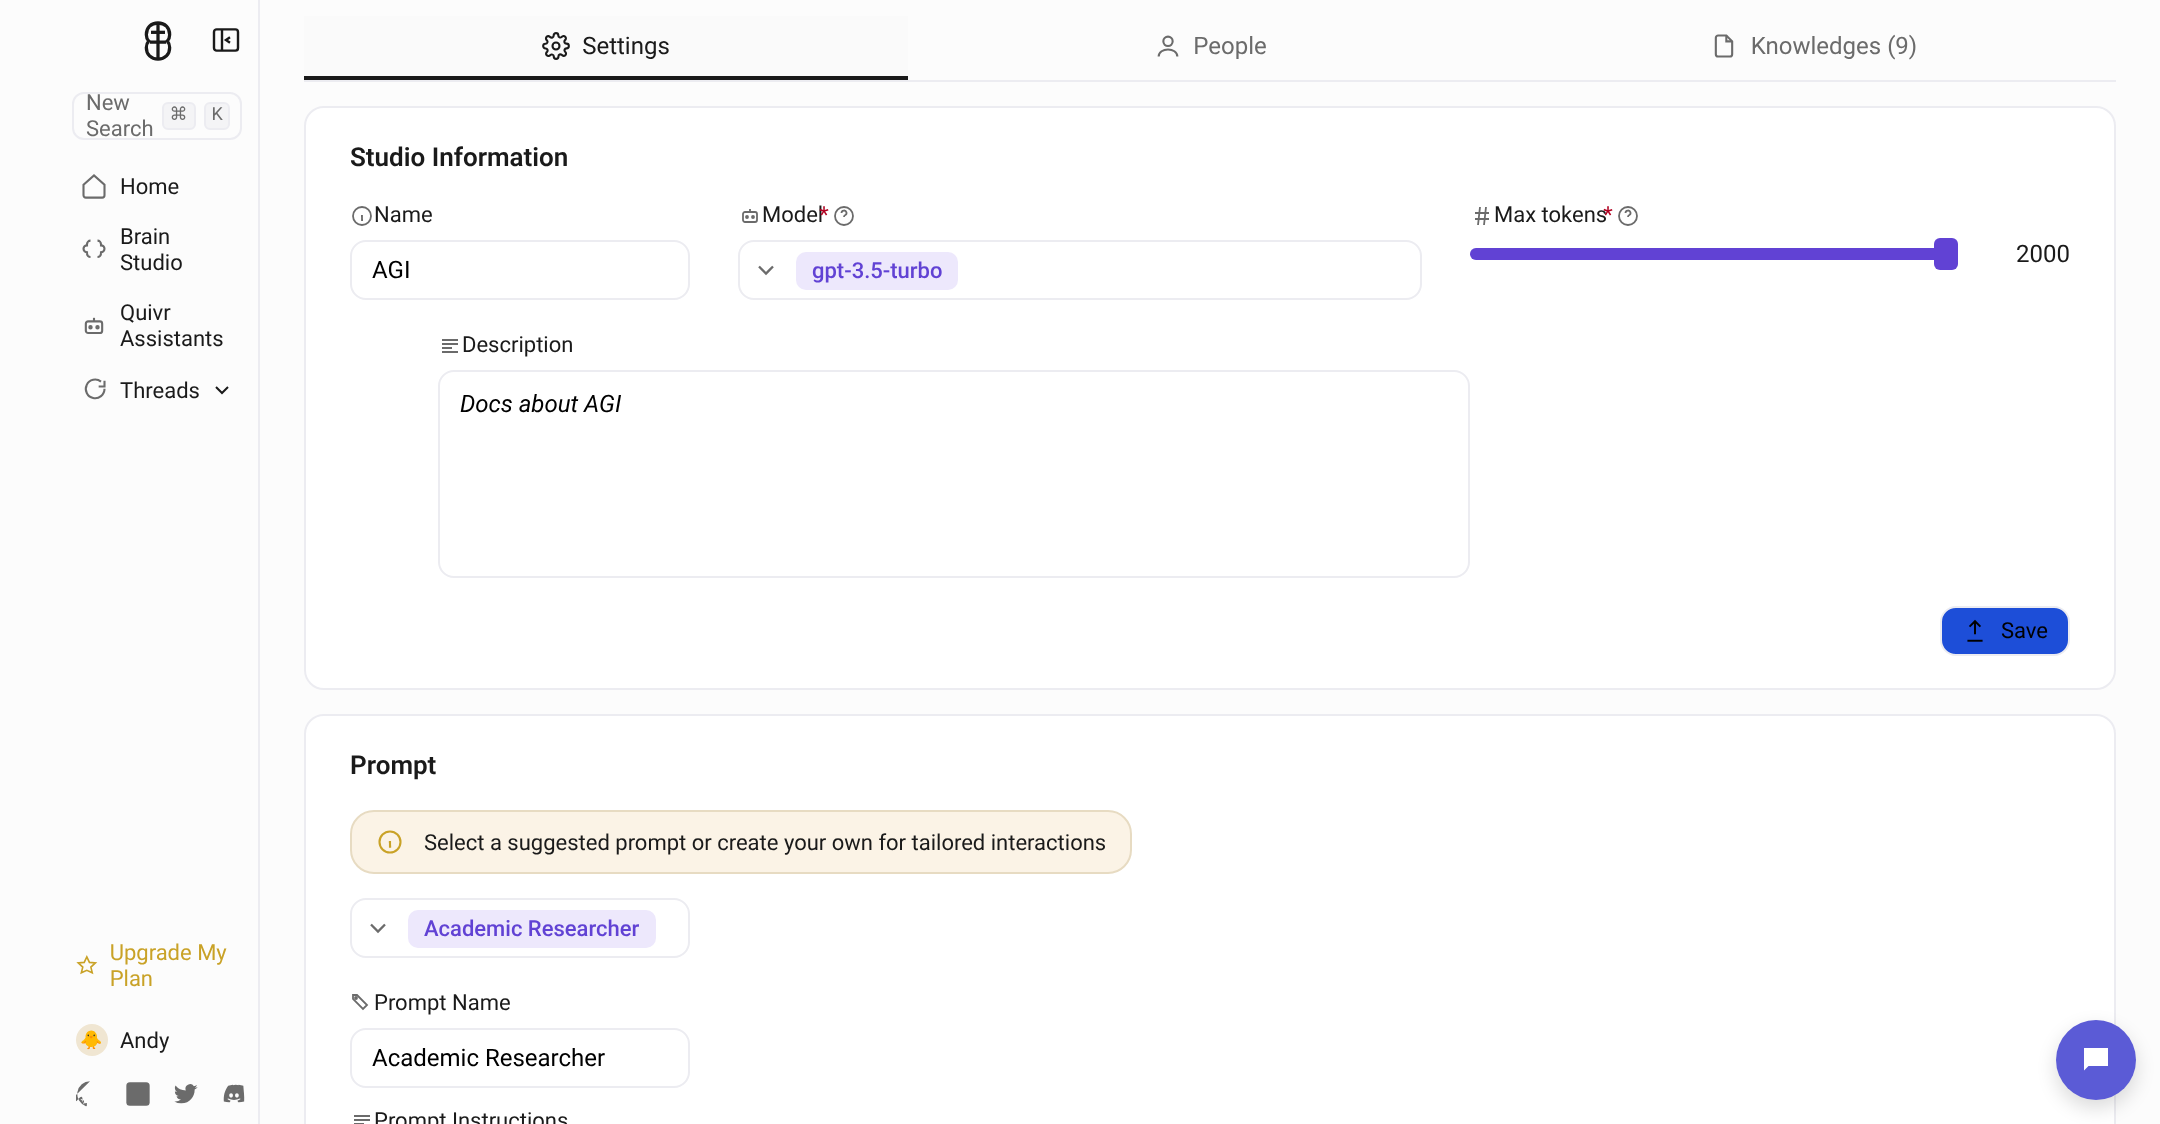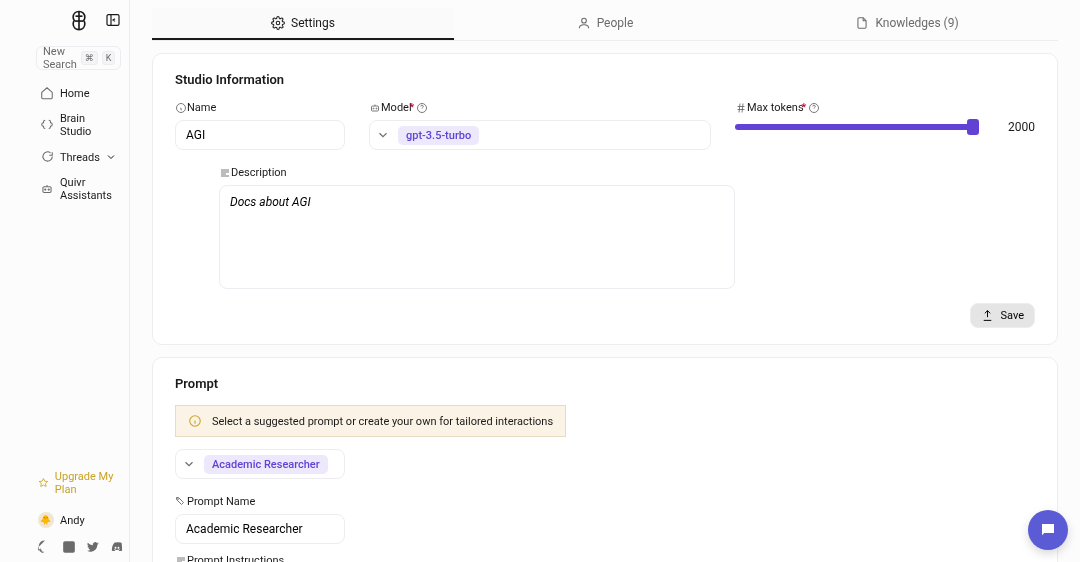--- a/index.html
+++ b/index.html
@@ -112,29 +112,29 @@
     background: var(--accent); border-radius: 3px;
     transform: translate(-50%, -50%);
   }
   .slider-val { font-size: 12px; color: var(--text); width: 40px; text-align: right; }
 
   .desc-row { margin-top: 16px; padding-left: 44px; }
   .save-row { display: flex; justify-content: flex-end; margin-top: 10px; }
   .btn {
     display: inline-flex; align-items: flex-end; gap: 6px;
     border: 1px solid var(--border); border-radius: 8px;
-    background: #e5e5e5; padding: 5px 10px; font-size: 11px; cursor: pointer;
+    background: #1d4ed8; padding: 5px 10px; font-size: 11px; cursor: pointer;
   }
   .btn .icon { width: 13px; height: 13px; }
 
   
   .banner {
     display: flex; align-items: center; gap: 10px;
     border: 1px solid #e7dbc2; background: var(--info-bg);
-    border-radius: 0; padding: 8px 12px;
+    border-radius: 12px; padding: 8px 12px;
     font-size: 11px; color: var(--text);
     width: fit-content;
   }
   .banner .info-icon { width: 14px; height: 14px; color: var(--gold); }
 
   .prompt-grid {
     display: grid; grid-template-columns: 170px 1fr;
     gap: 10px 24px;
   }
   .prompt-grid .full { grid-column: 1 / -1; }
@@ -194,39 +194,39 @@
         <svg viewBox="0 0 24 24" width="14" height="14" fill="none" stroke="currentColor" stroke-width="1.8">
             <path d="M9 4a3 3 0 0 0-3 3v1a3 3 0 0 0 0 6v1a3 3 0 0 0 3 3"></path>
             <path d="M15 4a3 3 0 0 1 3 3v1a3 3 0 0 1 0 6v1a3 3 0 0 1-3 3"></path>
           </svg>
       </span>
       <span>Brain Studio</span>
     </div>
     <div class="nav-item">
       <span class="nav-icon">
         <svg viewBox="0 0 24 24" width="14" height="14" fill="none" stroke="currentColor" stroke-width="1.8">
+            <rect x="5" y="8" width="14" height="10" rx="2"></rect>
+            <circle cx="9" cy="13" r="1"></circle>
+            <circle cx="15" cy="13" r="1"></circle>
+            <path d="M12 8V5"></path>
+          </svg>
+      </span>
+      <span>Quivr Assistants</span>
+    </div>
+    <div class="nav-item">
+      <span class="nav-icon">
+        <svg viewBox="0 0 24 24" width="14" height="14" fill="none" stroke="currentColor" stroke-width="1.8">
             <path d="M21 11a8 8 0 1 1-3-6.2"></path>
             <path d="M21 4v5h-5"></path>
           </svg>
       </span>
       <span>Threads</span>
       <svg width="12" height="12" viewBox="0 0 24 24" fill="none" stroke="currentColor" stroke-width="2" style="position:absolute; right:6px;">
           <path d="m6 9 6 6 6-6"></path>
         </svg>
-    </div>
-    <div class="nav-item">
-      <span class="nav-icon">
-        <svg viewBox="0 0 24 24" width="14" height="14" fill="none" stroke="currentColor" stroke-width="1.8">
-            <rect x="5" y="8" width="14" height="10" rx="2"></rect>
-            <circle cx="9" cy="13" r="1"></circle>
-            <circle cx="15" cy="13" r="1"></circle>
-            <path d="M12 8V5"></path>
-          </svg>
-      </span>
-      <span>Quivr Assistants</span>
     </div>
   </nav>
 
   <div class="sidebar-footer">
     <div class="upgrade">
       <svg width="14" height="14" viewBox="0 0 24 24" fill="none" stroke="currentColor" stroke-width="1.8">
           <path d="m12 2 2.9 6 6.6.6-5 4.6 1.5 6.4L12 16.8 5.9 19.6 7.5 13.2l-5-4.6 6.6-.6z"></path>
         </svg>
       <span>Upgrade My Plan</span>
     </div>

